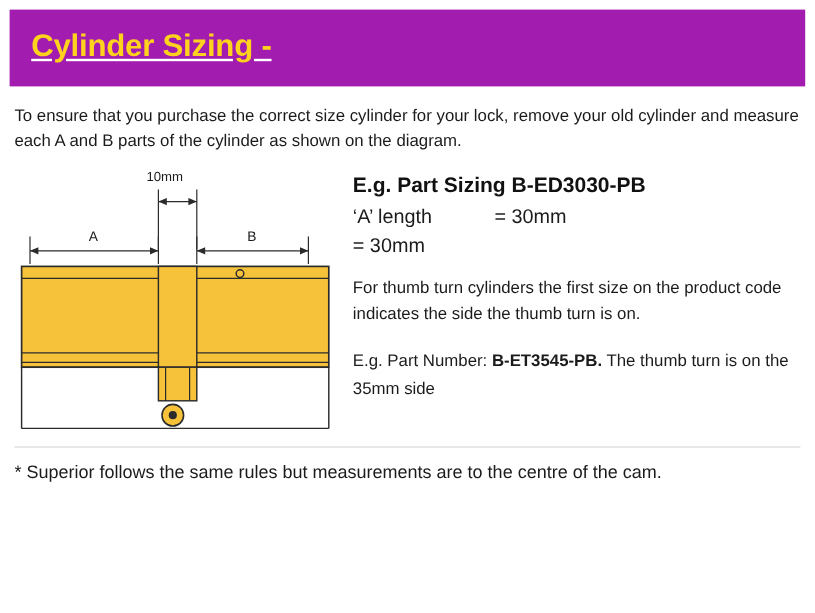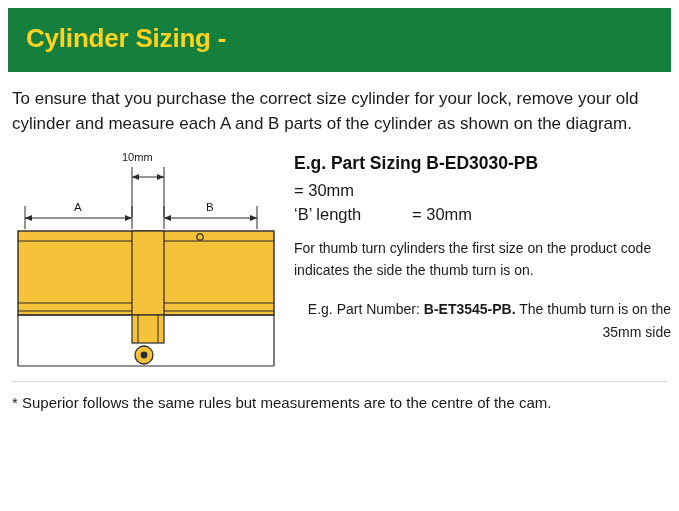--- a/index.html
+++ b/index.html
@@ -18,45 +18,46 @@
   .page {
     position: relative;
     width: 679px;
     height: 511px;
     box-sizing: border-box;
     padding: 8px 8px 0 8px;
   }
 
   
   .banner {
-    background: #15803d;
+    background: #a21caf;
     color: #ffffff;
     padding: 16px 18px 18px 18px;
     box-sizing: border-box;
+    text-decoration: underline;
   }
   .banner-line1 {
     font-size: 26px;
     font-weight: bold;
     color: #ffd21e;
     line-height: 1.15;
     letter-spacing: -0.2px;
   }
   .banner-line2 {
     font-size: 25px;
     font-weight: bold;
     color: #ffffff;
     line-height: 1.2;
     margin-top: 2px;
     letter-spacing: -0.2px;
   }
 
   
   .intro {
     margin: 14px 4px 2px 4px;
-    font-size: 17px;
+    font-size: 14px;
     line-height: 1.5;
     color: #1b1b1b;
   }
 
   
   .body-cols {
     display: flex;
     margin-top: 14px;
     align-items: flex-start;
   }
@@ -99,21 +100,20 @@
     font-size: 14px;
     line-height: 1.62;
     color: #1b1b1b;
     margin-top: 10px;
   }
   .note2 {
     font-size: 14px;
     line-height: 1.62;
     color: #1b1b1b;
     margin-top: 16px;
-    text-align: right;
   }
   .note2 .bold { font-weight: bold; }
 
   
   .footer-rule {
     border: 0;
     border-top: 1px solid #d8d8d8;
     margin: 10px 4px 0 4px;
   }
   .footer-note {
@@ -191,24 +191,24 @@
         <div style="position:absolute; left:114px; top:0px; font-size:11px;">10mm</div>
         <div style="position:absolute; left:66px; top:50px; font-size:11.5px;">A</div>
         <div style="position:absolute; left:198px; top:50px; font-size:11.5px;">B</div>
       </div>
     </div>
 
     <div class="col-right">
       <div class="eg-title">E.g. Part Sizing B-ED3030-PB</div>
 
       <div class="spec-row">
+        <div class="spec-label">‘A’ length</div>
         <div class="spec-value">= 30mm</div>
       </div>
       <div class="spec-row">
-        <div class="spec-label">‘B’ length</div>
         <div class="spec-value">= 30mm</div>
       </div>
 
       <p class="note">For thumb turn cylinders the first size on the product code indicates the side the thumb turn is on.</p>
 
       <p class="note2"><span>E.g. Part Number: </span><span class="bold">B-ET3545-PB.</span><span> The thumb turn is on the 35mm side</span></p>
     </div>
   </div>
 
   <hr class="footer-rule">

